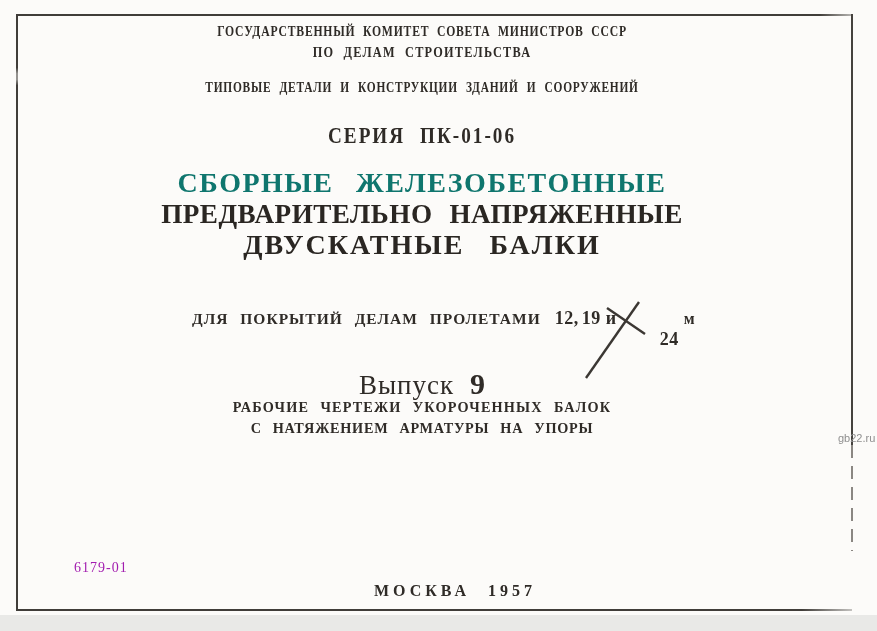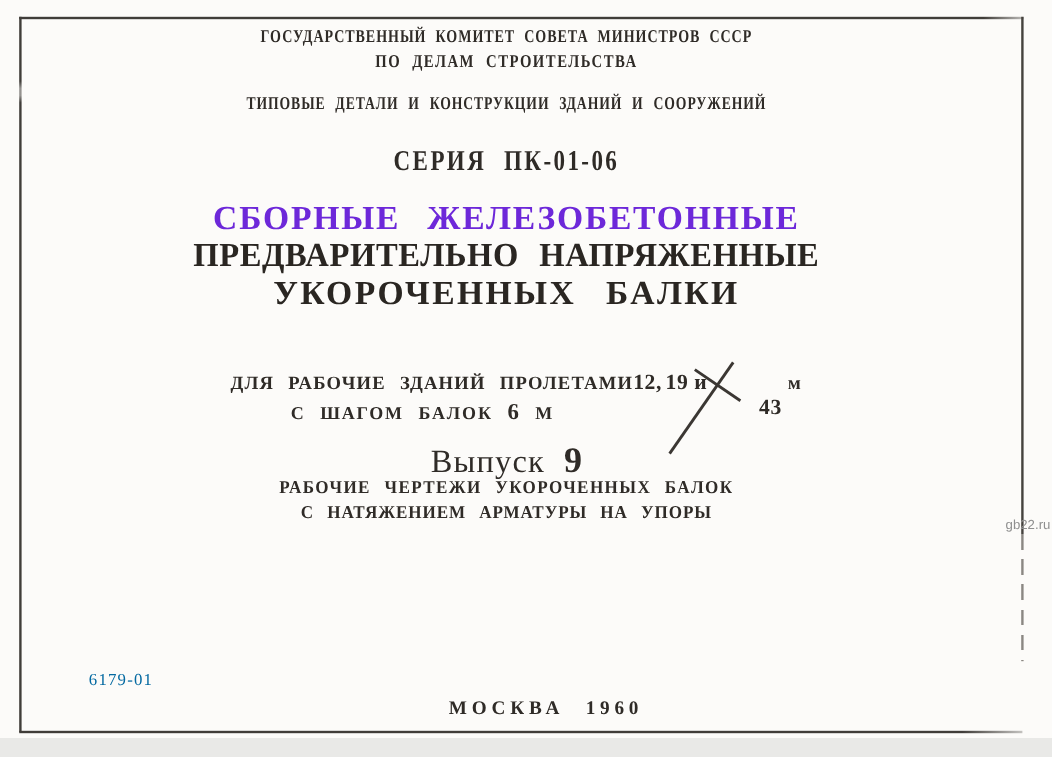--- a/index.html
+++ b/index.html
@@ -30,30 +30,30 @@
   .line { position:absolute; left:16px; width:812px; text-align:center;
           font-weight:bold; white-space:nowrap; }
   .committee-1 { top:23px;  font-size:15px; letter-spacing:1px; word-spacing:5px;
                  transform:scaleX(.78); }
   .committee-2 { top:44px;  font-size:15px; letter-spacing:1.5px; word-spacing:6px;
                  transform:scaleX(.82); }
   .typical     { top:79px;  font-size:15px; letter-spacing:1px; word-spacing:6px;
                  transform:scaleX(.76); }
   .series      { top:122px; font-size:24px; letter-spacing:2.5px; word-spacing:10px;
                  transform:scaleX(.8); }
-  .title-1 { top:167px; font-size:28px; letter-spacing:1.5px; word-spacing:14px; color:#6d28d9; }
+  .title-1 { top:167px; font-size:28px; letter-spacing:1.5px; word-spacing:14px; color:#0f766e; }
   .title-2 { top:198px; font-size:28px; letter-spacing:0.5px; word-spacing:10px; color:#2a2622;
              transform:scaleX(.97); }
   .title-3 { top:229px; font-size:28px; letter-spacing:2px;   word-spacing:16px; color:#2a2622; }
 
   
   .app-row { position:absolute; left:192px; top:308px; display:flex;
              align-items:baseline; font-weight:bold; white-space:pre; }
   .app-prefix { font-size:15.5px; letter-spacing:1px; word-spacing:7px; }
-  .app-nums   { display:flex; align-items:baseline; font-size:18px;
+  .app-nums   { display:flex; align-items:baseline; margin-left:14px; font-size:18px;
                 letter-spacing:.5px;justify-content:flex-end; }
   .num        { position:relative; }
   .num + .num { margin-left:3px; }
   .num-24     { margin-left:7px; }
   .app-unit   { margin-left:5px; font-size:16px; }
   .x-svg      { position:absolute; overflow:visible; pointer-events:none; }
   .x-15       { left:-5px; top:-6px; }
   .x-24       { left:-42px; top:-9px; }
   .app-step   { position:absolute; left:16px; width:672px; top:333px; text-align:center;
                 font-weight:bold; font-size:15px; letter-spacing:1.5px; word-spacing:7px; }
@@ -64,21 +64,21 @@
                 white-space:nowrap; }
   .issue-label  { font-weight:normal; font-size:27px; letter-spacing:1px; }
   .issue-number { font-weight:bold; font-size:30px; margin-left:12px; }
   .issue-desc-1 { top:399px; font-size:15px; letter-spacing:1.2px; word-spacing:7px;
                   transform:scaleX(.95); }
   .issue-desc-2 { top:420px; font-size:15px; letter-spacing:.8px; word-spacing:7px;
                   transform:scaleX(.95); }
 
   
   .doc-number { position:absolute; left:74px; top:560px; font-size:14px;
-                letter-spacing:1px; color:#0369a1; }
+                letter-spacing:1px; color:#a21caf; }
   .city-year  { position:absolute; left:49px; top:582px; width:812px; text-align:center;
                 font-weight:bold; font-size:16px; letter-spacing:4px; word-spacing:10px; }
   .hand-note  { position:absolute; left:44px; top:614px; font-size:7px; font-style:italic;
                 letter-spacing:.5px; color:#4a453f; transform:rotate(-4deg); }
 
   
   .watermark { position:absolute; left:838px; top:432px; font-size:11px;
                font-family:"Liberation Sans","DejaVu Sans",sans-serif;
                color:#8f8f8f;text-align:center; }
 </style>
@@ -94,49 +94,44 @@
   <div class="b-bottom"></div>
 
   <div class="line committee-1">ГОСУДАРСТВЕННЫЙ КОМИТЕТ СОВЕТА МИНИСТРОВ  СССР</div>
   <div class="line committee-2">ПО ДЕЛАМ СТРОИТЕЛЬСТВА</div>
   <div class="line typical">ТИПОВЫЕ ДЕТАЛИ И КОНСТРУКЦИИ ЗДАНИЙ И СООРУЖЕНИЙ</div>
 
   <div class="line series">СЕРИЯ ПК-01-06</div>
 
   <div class="line title-1">СБОРНЫЕ ЖЕЛЕЗОБЕТОННЫЕ</div>
   <div class="line title-2">ПРЕДВАРИТЕЛЬНО НАПРЯЖЕННЫЕ</div>
-  <div class="line title-3">УКОРОЧЕННЫХ БАЛКИ</div>
+  <div class="line title-3">ДВУСКАТНЫЕ БАЛКИ</div>
 
   <div class="app-row">
-    <span class="app-prefix">ДЛЯ РАБОЧИЕ ЗДАНИЙ ПРОЛЕТАМИ</span>
+    <span class="app-prefix">ДЛЯ ПОКРЫТИЙ ДЕЛАМ ПРОЛЕТАМИ</span>
     <span class="app-nums">
       <span class="num">12,</span>
       <span class="num">19 и</span>
       <span class="num num-24">
-        <span>43</span>
+        <span>24</span>
         <svg class="x-svg x-24" width="72" height="84">
           <line x1="61" y1="3" x2="8" y2="79" stroke="#3b3733" stroke-width="2.4"></line>
           <line x1="29" y1="9" x2="67" y2="35" stroke="#3b3733" stroke-width="2.4"></line>
         </svg>
       </span>
       <span class="app-unit">м</span>
     </span>
-  </div>
-  <div class="app-step">
-    <span>С ШАГОМ БАЛОК</span>
-    <b>6</b>
-    <span>М</span>
   </div>
 
   <div class="issue-row">
     <span class="issue-label">Выпуск</span>
     <span class="issue-number">9</span>
   </div>
   <div class="line issue-desc-1">РАБОЧИЕ ЧЕРТЕЖИ УКОРОЧЕННЫХ БАЛОК</div>
   <div class="line issue-desc-2">С НАТЯЖЕНИЕМ АРМАТУРЫ НА УПОРЫ</div>
 
   <div class="doc-number">6179-01</div>
-  <div class="city-year">МОСКВА 1960</div>
+  <div class="city-year">МОСКВА 1957</div>
   <div class="hand-note">1838</div>
 
   <div class="watermark">gb22.ru</div>
 
 </div>
 
 </body></html>

